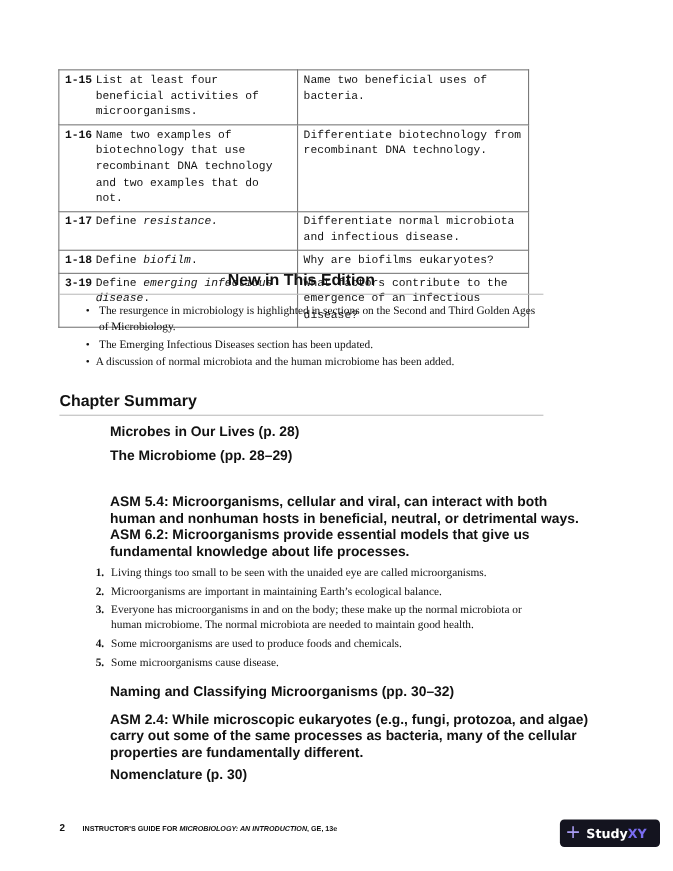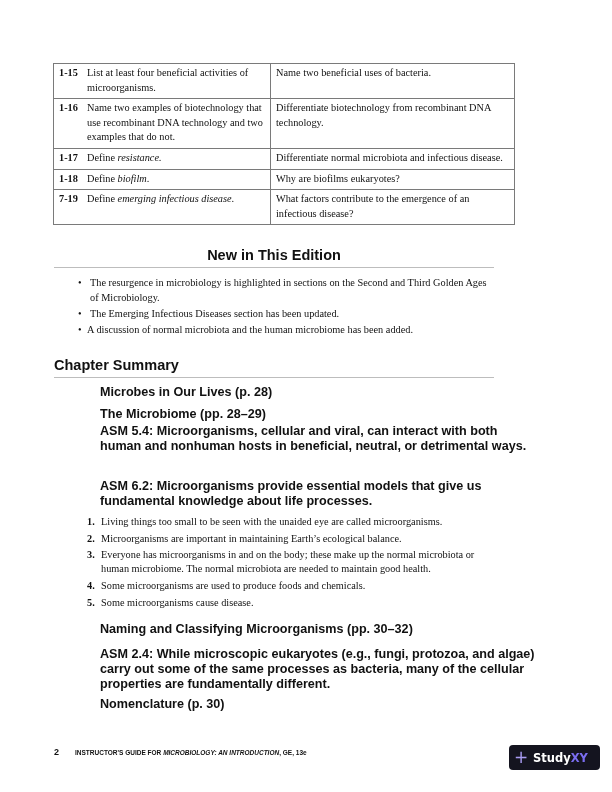--- a/index.html
+++ b/index.html
@@ -1,20 +1,20 @@
 <!DOCTYPE html>
 <html><head>
   <meta charset="utf-8">
   <style>
     html, body { margin: 0; padding: 0; background: #ffffff; }
     body { width: 612px; height: 792px; position: relative; overflow: hidden; color: #111; }
 
     table.obj {
-      position: absolute; left: 53px; top: 63px; width: 462px;
-      border-collapse: collapse; font-family: Liberation Serif, serif; font-size: 10.3px; line-height: 14.6px;
+      position: absolute; left: 53px; top: 63px; width: 428px;
+      border-collapse: collapse; font-family: Liberation Mono, monospace; font-size: 10.3px; line-height: 14.6px;
     }
     table.obj td { border: 1px solid #7a7a7a; vertical-align: top; padding: 2px 5px 3px 5px; }
     table.obj td.left { width: 206px; }
     .rowwrap { display: flex; }
     .num { font-weight: bold; width: 28px; flex: 0 0 28px; }
     .txt { flex: 1; }
     i { font-style: italic; }
 
     h2.section {
       position: absolute; left: 54px; width: 440px; margin: 0;
@@ -92,42 +92,42 @@
           <div class="rowwrap">
             <span class="num">1-18</span>
             <span class="txt"><span>Define </span><i>biofilm</i><span>.</span></span>
           </div>
         </td>
     <td>Why are biofilms eukaryotes?</td>
   </tr>
   <tr>
     <td class="left">
           <div class="rowwrap">
-            <span class="num">7-19</span>
+            <span class="num">3-19</span>
             <span class="txt"><span>Define </span><i>emerging infectious disease</i><span>.</span></span>
           </div>
         </td>
     <td>What factors contribute to the emergence of an infectious disease?</td>
   </tr>
 </tbody>
   </table>
 
 <h2 class="section" style="top:247px;text-align:center;">New in This Edition</h2>
 
 <ul class="bullets">
   <li><span class="dot">•</span><span>The resurgence in microbiology is highlighted in sections on the Second and Third Golden Ages of Microbiology.</span></li>
   <li><span class="dot">•</span><span>The Emerging Infectious Diseases section has been updated.</span></li>
   <li style="padding-left:33px;"><span class="dot">•</span><span>A discussion of normal microbiota and the human microbiome has been added.</span></li>
 </ul>
 
 <h2 class="section" style="top:357px;">Chapter Summary</h2>
 
 <div class="sub" style="top:385px;">Microbes in Our Lives (p. 28)</div>
 <div class="sub" style="top:407px;">The Microbiome (pp. 28–29)</div>
-<div class="sub" style="top:424px;">ASM 5.4: Microorganisms, cellular and viral, can interact with both human and nonhuman hosts in beneficial, neutral, or detrimental ways.</div>
+<div class="sub" style="top:449px;">ASM 5.4: Microorganisms, cellular and viral, can interact with both human and nonhuman hosts in beneficial, neutral, or detrimental ways.</div>
 <div class="sub" style="top:479px;">ASM 6.2: Microorganisms provide essential models that give us fundamental knowledge about life processes.</div>
 
 <ol class="points">
   <li><span class="n">1.</span><span>Living things too small to be seen with the unaided eye are called microorganisms.</span></li>
   <li><span class="n">2.</span><span>Microorganisms are important in maintaining Earth’s ecological balance.</span></li>
   <li><span class="n">3.</span><span>Everyone has microorganisms in and on the body; these make up the normal microbiota or human microbiome. The normal microbiota are needed to maintain good health.</span></li>
   <li><span class="n">4.</span><span>Some microorganisms are used to produce foods and chemicals.</span></li>
   <li><span class="n">5.</span><span>Some microorganisms cause disease.</span></li>
 </ol>
 

